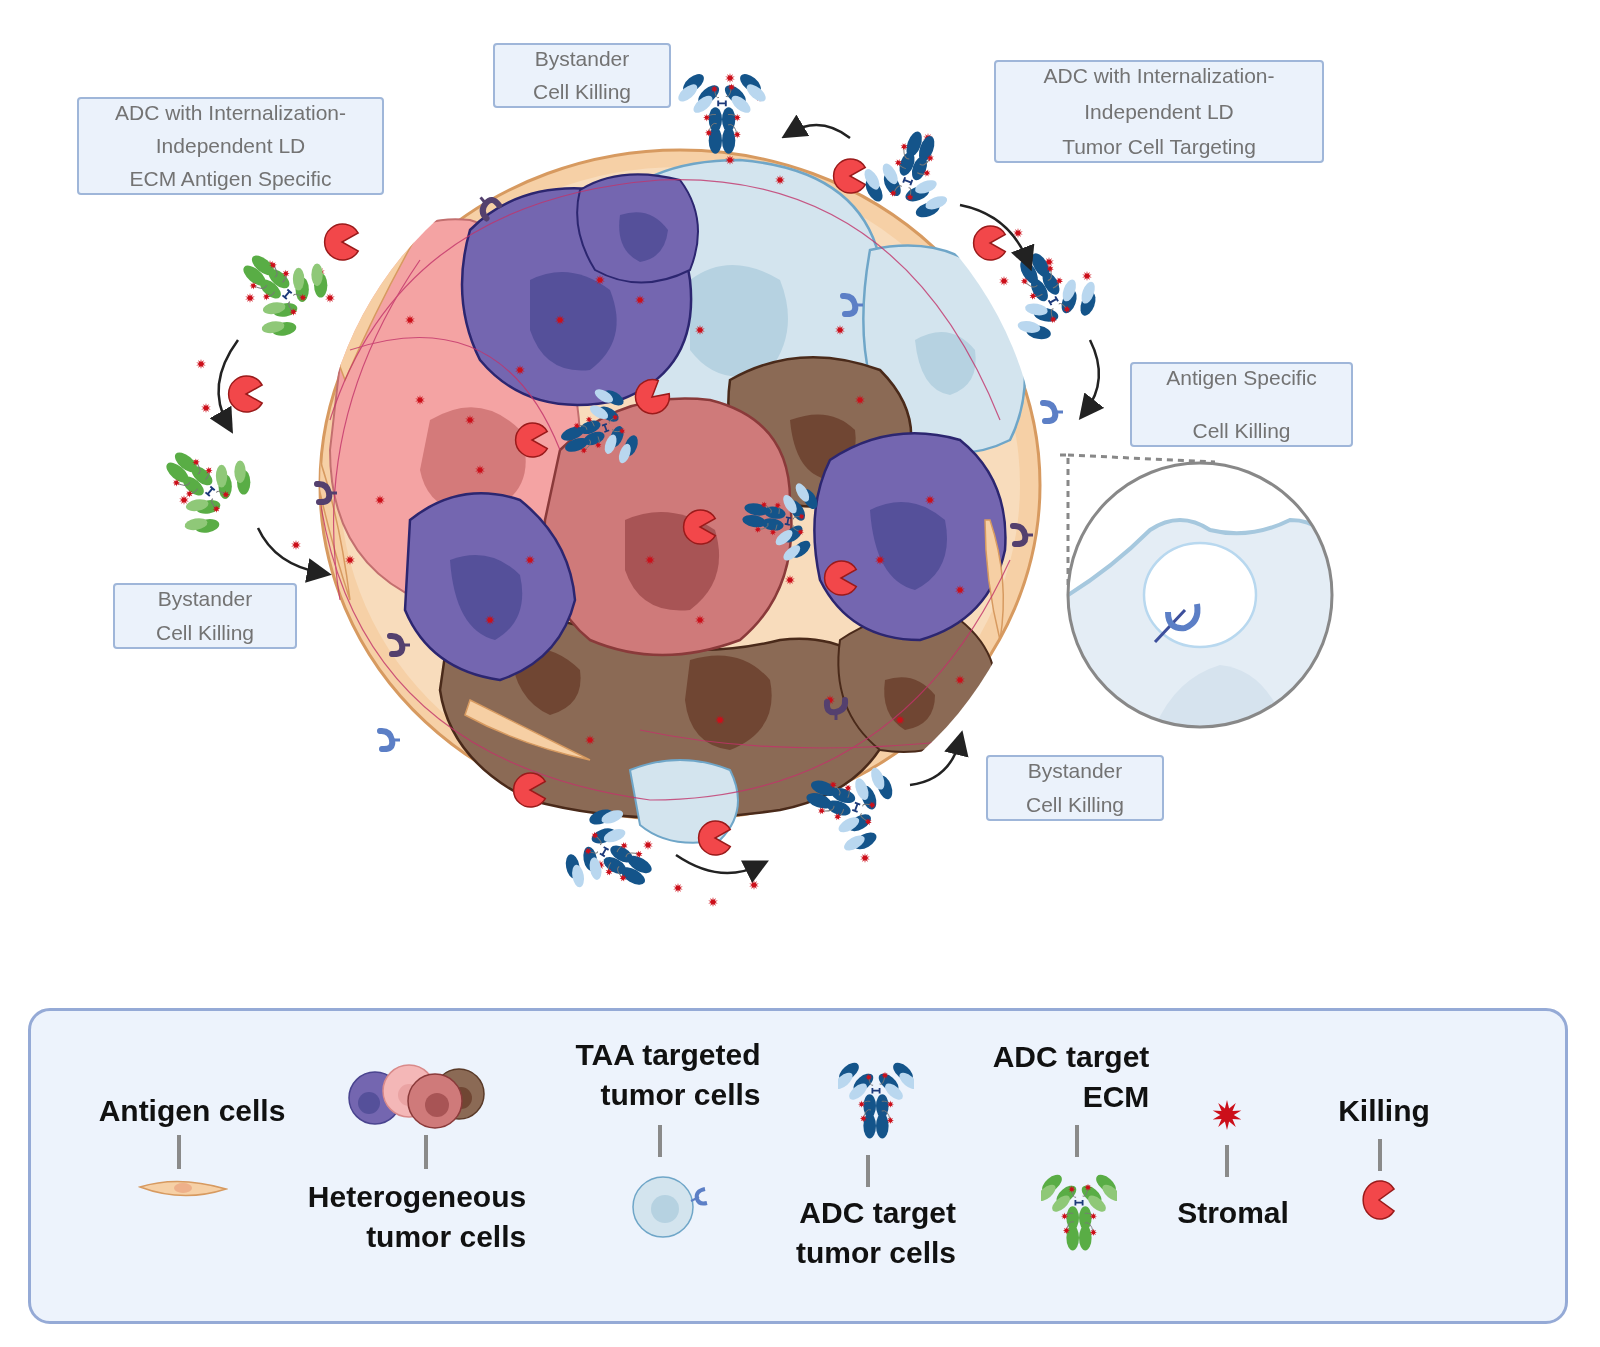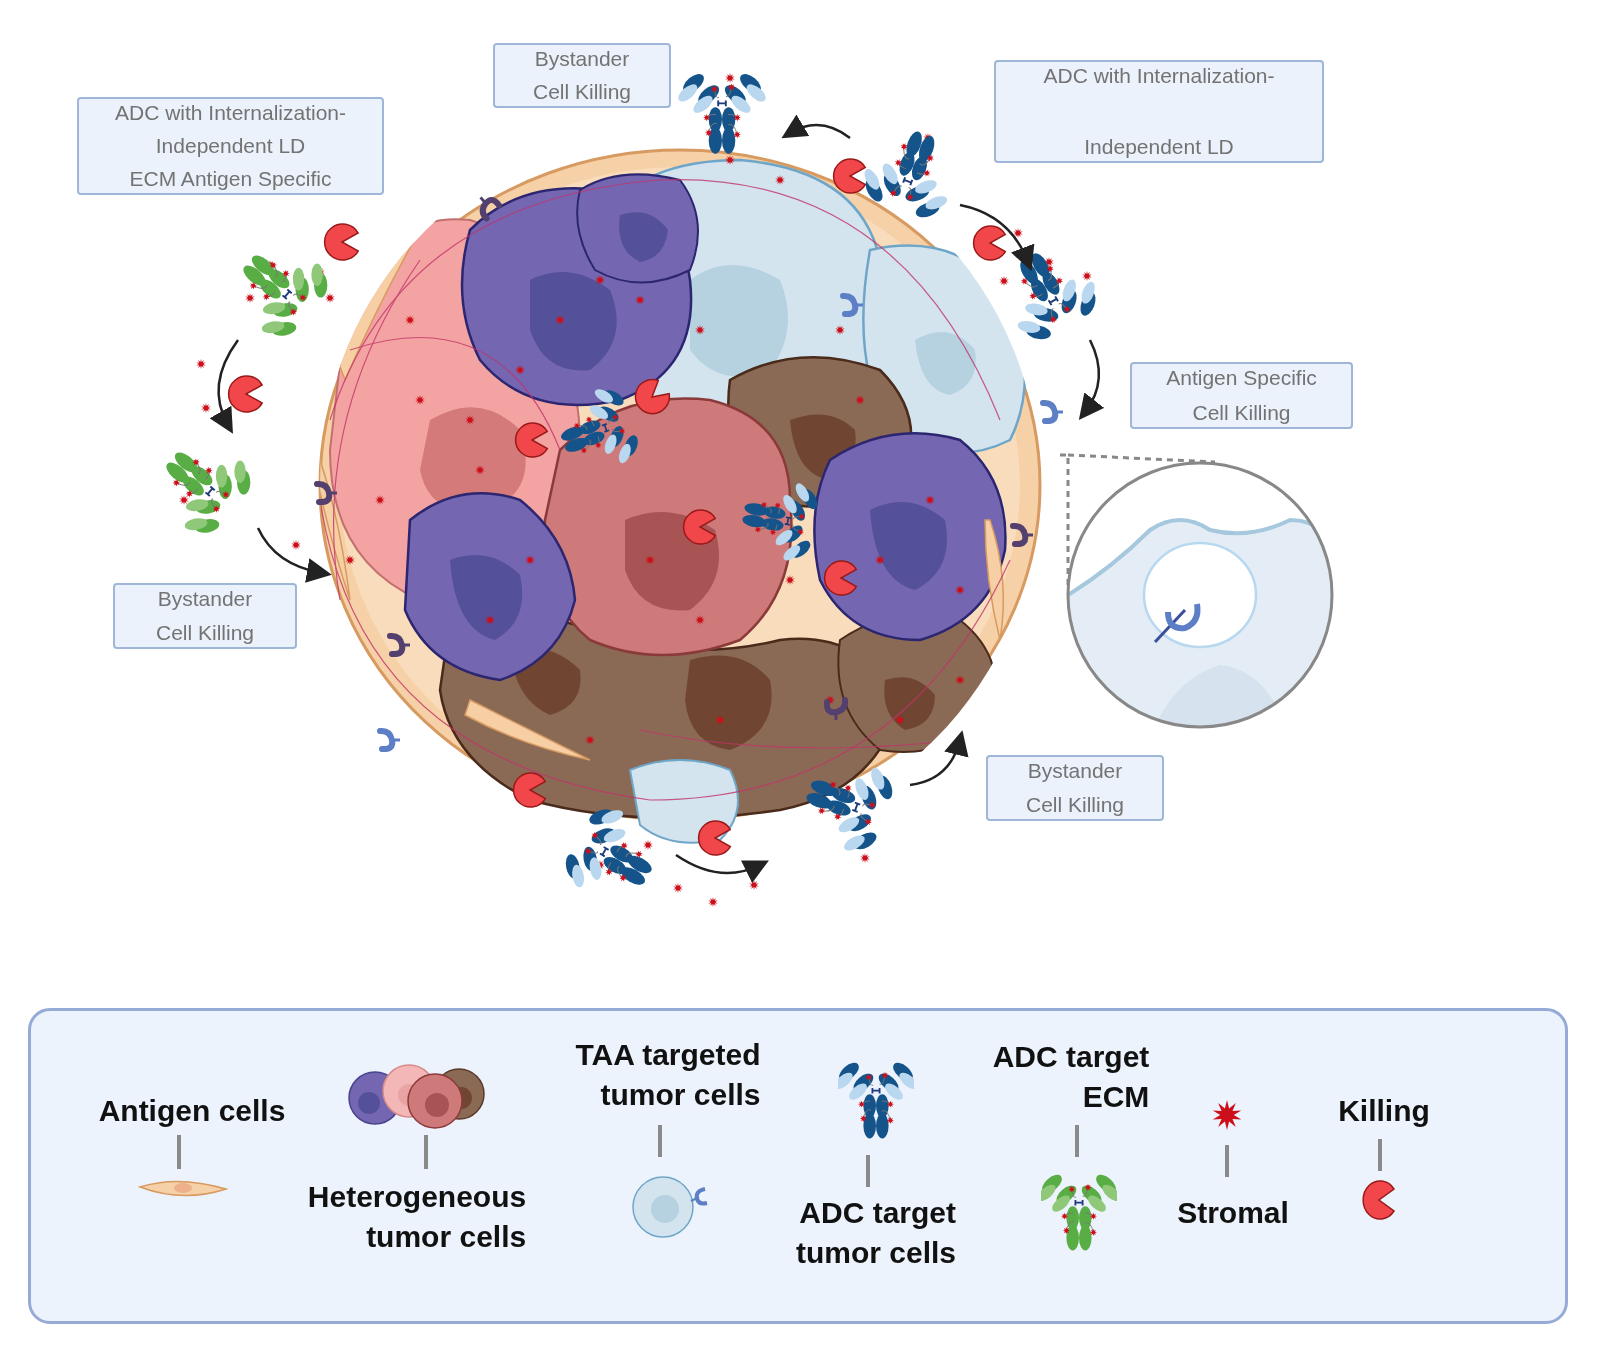--- a/index.html
+++ b/index.html
@@ -546,22 +546,23 @@
   <span>Independent LD</span>
   <span>ECM Antigen Specific</span>
 </div>
 <div class="callout" style="left:493px; top:43px; width:178px; height:65px;">
   <span>Bystander</span>
   <span>Cell Killing</span>
 </div>
 <div class="callout" style="left:994px; top:60px; width:330px; height:103px;">
   <span>ADC with Internalization-</span>
   <span>Independent LD</span>
+  <span>Tumor Cell Targeting</span>
 </div>
-<div class="callout" style="left:1130px; top:362px; width:223px; height:67px;">
+<div class="callout" style="left:1130px; top:362px; width:223px; height:85px;">
   <span>Antigen Specific</span>
   <span>Cell Killing</span>
 </div>
 <div class="callout" style="left:113px; top:583px; width:184px; height:66px;">
   <span>Bystander</span>
   <span>Cell Killing</span>
 </div>
 <div class="callout" style="left:986px; top:755px; width:178px; height:66px;">
   <span>Bystander</span>
   <span>Cell Killing</span>

